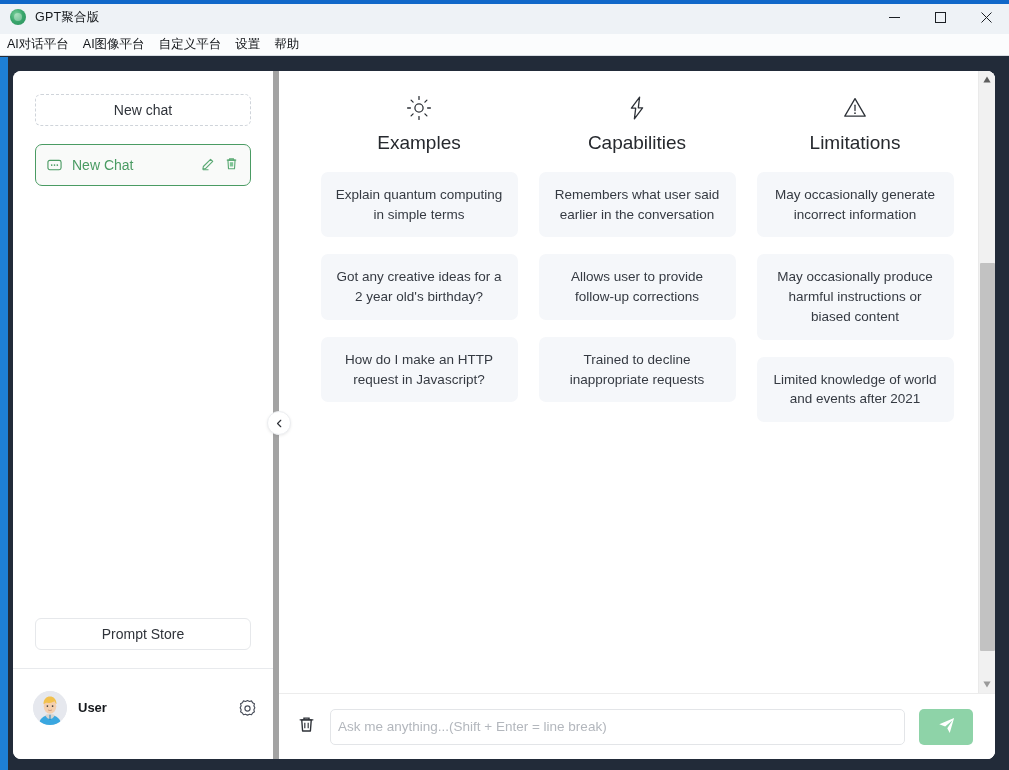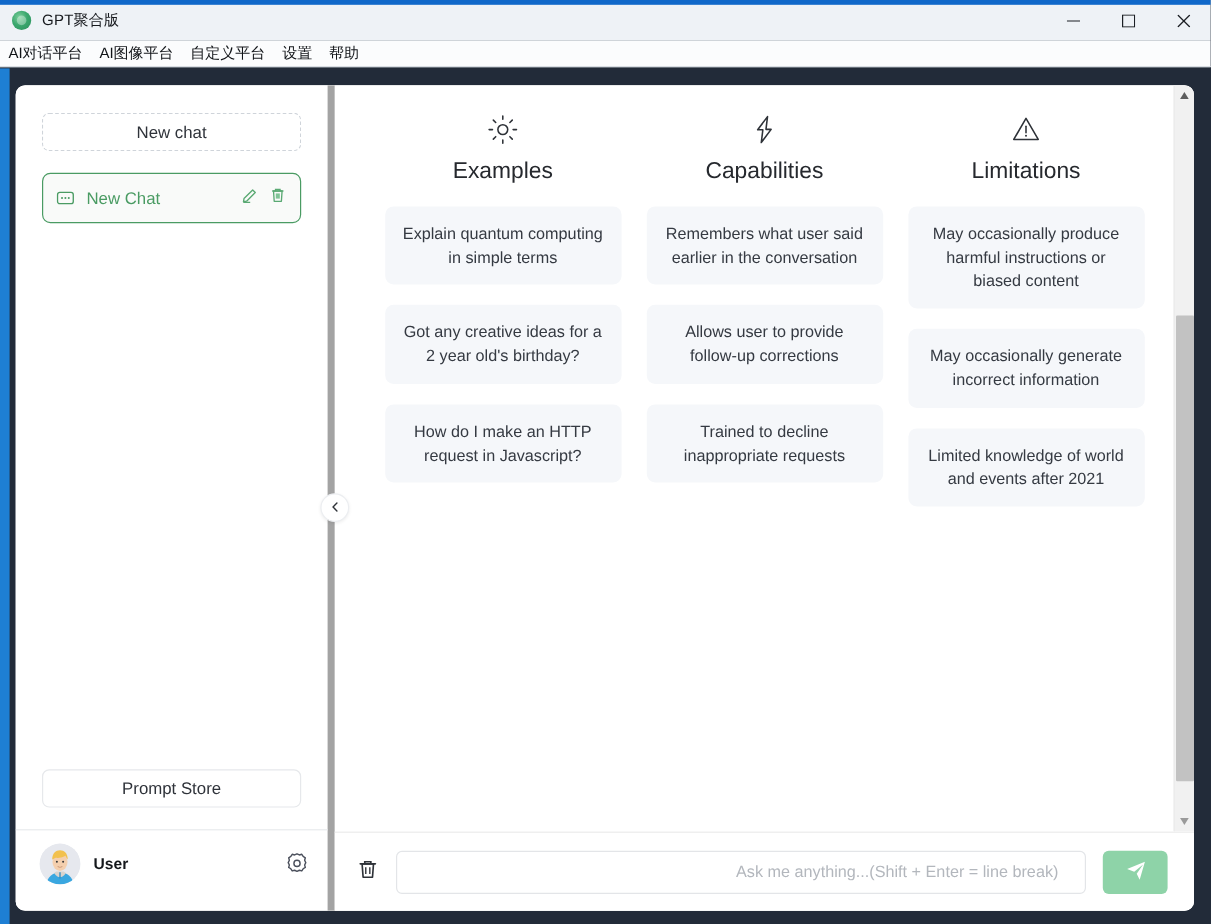--- a/index.html
+++ b/index.html
@@ -128,21 +128,21 @@
     height: 32px;
     border: 1px solid #e6e8eb;
     border-radius: 6px;
     display: flex; align-items: center; justify-content: center;
     font-size: 14px; color: #2f333a;
     background: #fff;
   }
 
   #user-panel {
     border-top: 1px solid #e8eaed;
-    height: 68px;
+    height: 91px;
     display: flex; align-items: center;
     padding: 0 16px 12px 20px;
     gap: 11px;
   }
   #avatar {
     width: 34px; height: 34px; border-radius: 50%;
     background: #e7e9ee; flex: none;
     overflow: hidden; position: relative;
   }
   #user-meta { flex: 1; min-width: 0; line-height: 1.32; }
@@ -213,27 +213,26 @@
     display: flex; align-items: center;
     padding: 0 22px 0 18px;
     gap: 14px;
     background: #fff;
   }
   #clear-chat-button { flex: none; display: flex; align-items: center; }
   #message-input {
     flex: 1; height: 36px;
     border: 1px solid #e3e5e8;
     border-radius: 5px;
-    padding: 0 22px;
+    padding: 0 7px;
     font-size: 13.5px;
     font-family: "Liberation Sans", sans-serif;
     color: #2b2f35;
     outline: none;
     background: #fff;
-    text-align: right;
   }
   #message-input::placeholder { color: #b3b7bd; }
   #send-button {
     flex: none;
     width: 54px; height: 36px;
     border-radius: 5px;
     background: #8ed3a8;
     border: none;
     display: flex; align-items: center; justify-content: center;
   }
@@ -426,22 +425,22 @@
               <div class="col-head">
                 <div class="col-icon">
                   <svg width="26" height="26" viewBox="0 0 26 26">
                     <path d="M13 3.6 L23.2 21.2 H2.8 Z" fill="none" stroke="#2e3238" stroke-width="1.3" stroke-linejoin="round"></path>
                     <line x1="13" y1="10.2" x2="13" y2="15.6" stroke="#2e3238" stroke-width="1.3" stroke-linecap="round"></line>
                     <circle cx="13" cy="18.2" r="0.85" fill="#2e3238"></circle>
                   </svg>
                 </div>
                 <div class="col-title">Limitations</div>
               </div>
+              <div class="card">May occasionally generate incorrect information</div>
               <div class="card">May occasionally produce harmful instructions or biased content</div>
-              <div class="card">May occasionally generate incorrect information</div>
               <div class="card">Limited knowledge of world and events after 2021</div>
             </div>
           </div>
 
           <div id="main-scrollbar">
             <div class="sb-arrow">
               <svg width="8" height="7" viewBox="0 0 8 7">
                   <polygon points="4,0.6 7.6,6.4 0.4,6.4" fill="#5d5d5d"></polygon>
                 </svg>
             </div>

